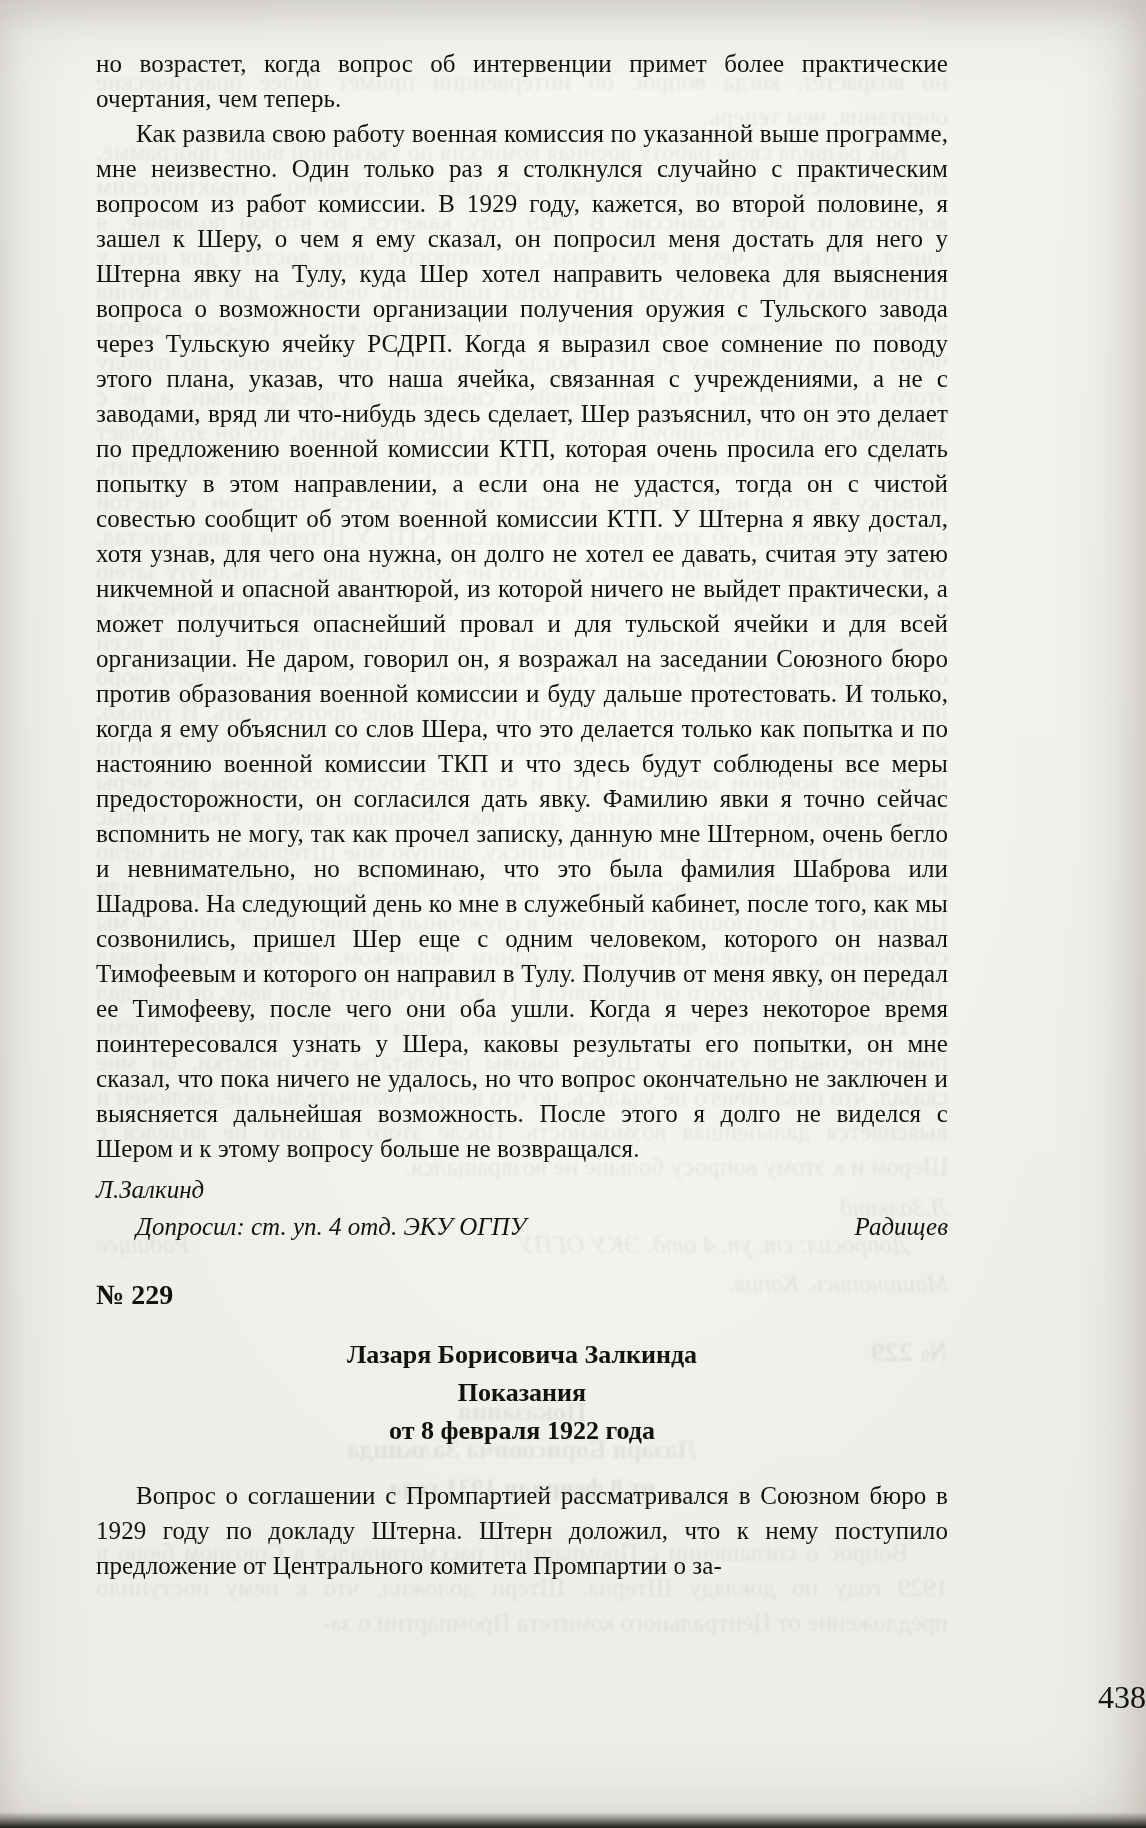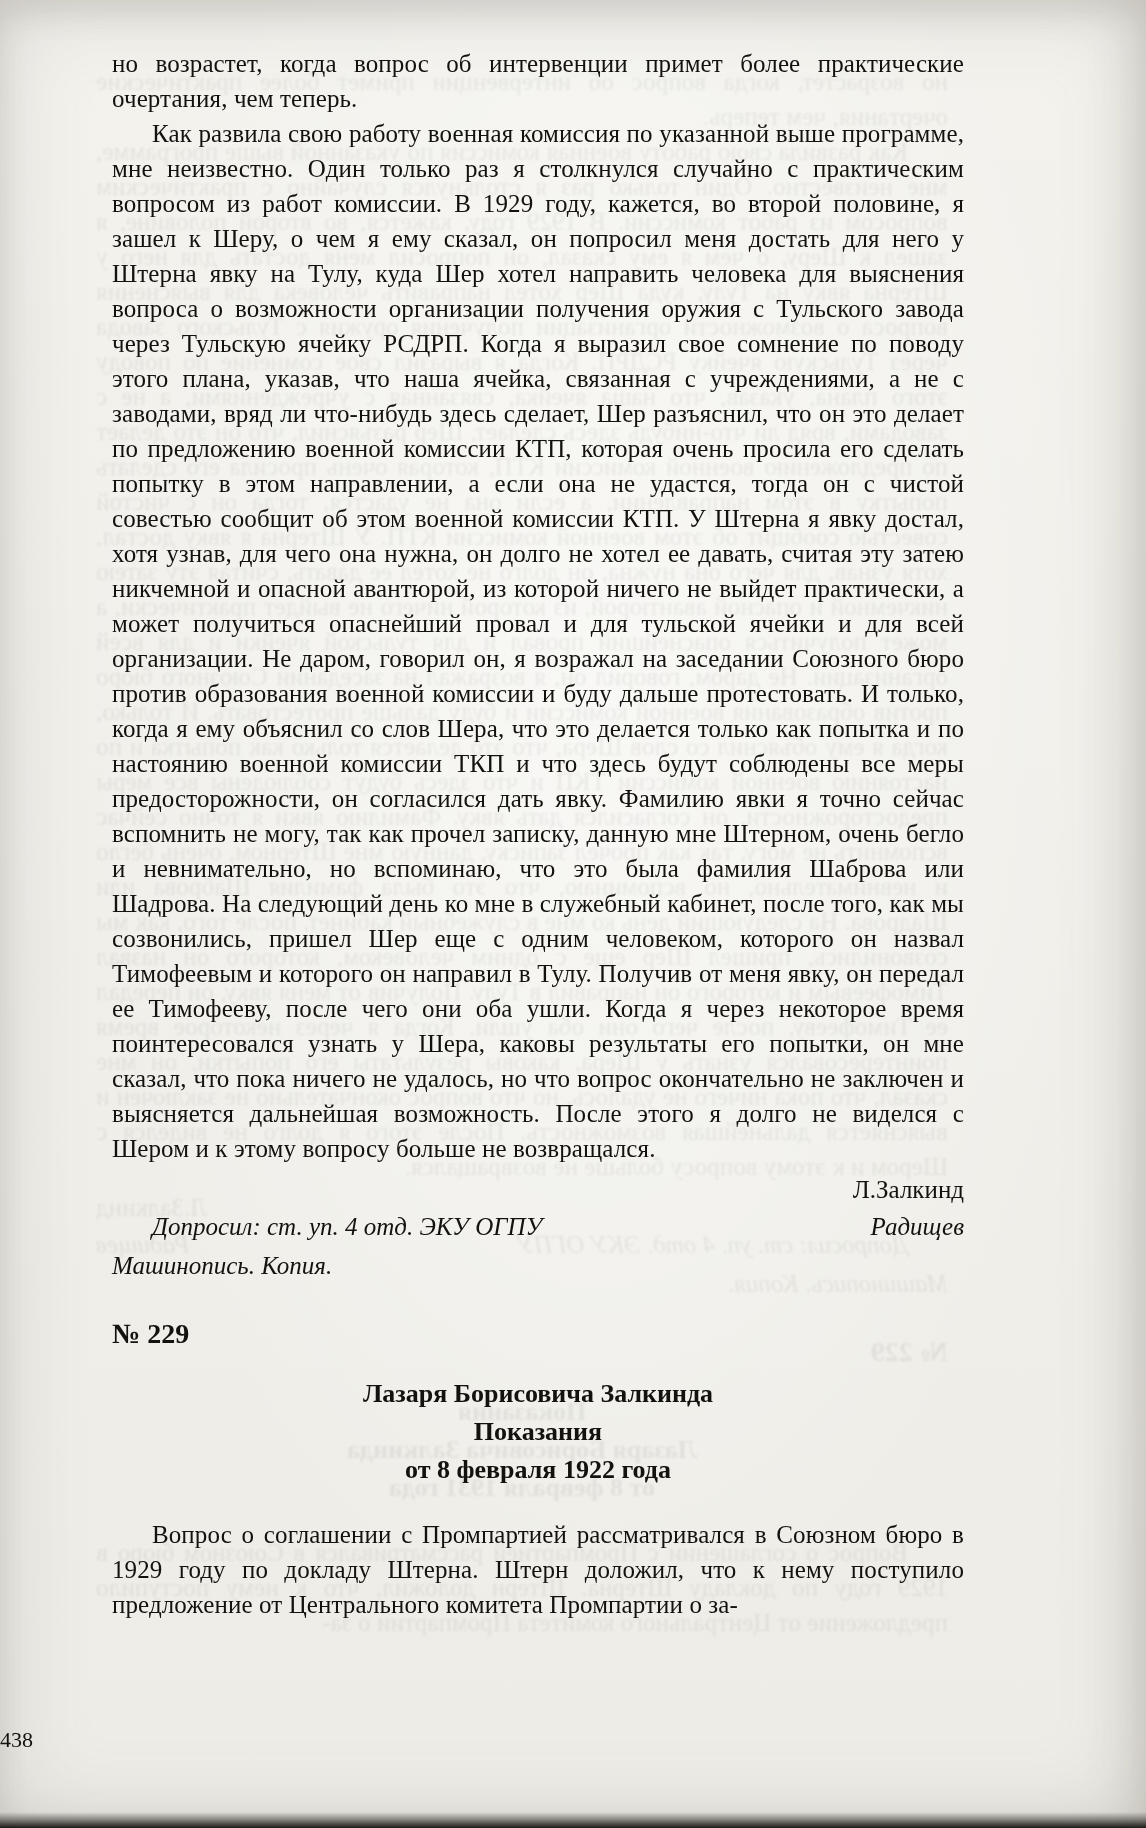--- a/index.html
+++ b/index.html
@@ -29,37 +29,37 @@
     width: 852px;
     transform: scaleX(-1) translateY(10px);
     opacity: 0.065;
     filter: blur(1px);
     pointer-events: none;
     user-select: none;
   }
   .content {
     position: absolute;
     top: 46px;
-    left: 112px;
+    left: 96px;
     width: 852px;
   }
   .para {
     margin: 0;
     font-size: 25px;
     line-height: 35px;
     text-align: justify;
     text-indent: 40px;
     letter-spacing: 0.1px;
   }
   .noindent { text-indent: 0; }
   .sig-right {
     margin: 6px 0 0 0;
     font-size: 25px;
     line-height: 35px;
-    text-align: right;
+    font-style: italic;
   }
   .sig-row {
     margin-top: 2px;
     display: flex;
     justify-content: space-between;
     align-items: flex-start;
     font-size: 25px;
     line-height: 35px;
   }
   .interrogator {
@@ -83,25 +83,25 @@
   .doc-title {
     margin-top: 22px;
     font-size: 26px;
     line-height: 38px;
     font-weight: bold;
     text-align: center;
   }
   .opening { margin-top: 28px; }
   .page-number {
     position: absolute;
-    top: 1722px;
+    top: 1680px;
     left: 0;
     width: 100%;
-    text-align: left;
-    font-size: 22px;
+    text-align: right;
+    font-size: 32px;
     line-height: 35px;
   }
   .bottom-edge {
     position: absolute;
     left: 0;
     right: 0;
     bottom: 0;
     height: 16px;
     background: linear-gradient(to bottom, rgba(45,42,38,0) 0%, rgba(45,42,38,0.45) 45%, #1d1b18 100%);
   }
@@ -144,21 +144,20 @@
 
     <p class="para">Как развила свою работу военная комиссия по указанной выше программе, мне неизвестно. Один только раз я столкнулся случайно с практическим вопросом из работ комиссии. В 1929 году, кажется, во второй половине, я зашел к Шеру, о чем я ему сказал, он попросил меня достать для него у Штерна явку на Тулу, куда Шер хотел направить человека для выяснения вопроса о возможности организации получения оружия с Тульского завода через Тульскую ячейку РСДРП. Когда я выразил свое сомнение по поводу этого плана, указав, что наша ячейка, связанная с учреждениями, а не с заводами, вряд ли что-нибудь здесь сделает, Шер разъяснил, что он это делает по предложению военной комиссии КТП, которая очень просила его сделать попытку в этом направлении, а если она не удастся, тогда он с чистой совестью сообщит об этом военной комиссии КТП. У Штерна я явку достал, хотя узнав, для чего она нужна, он долго не хотел ее давать, считая эту затею никчемной и опасной авантюрой, из которой ничего не выйдет практически, а может получиться опаснейший провал и для тульской ячейки и для всей организации. Не даром, говорил он, я возражал на заседании Союзного бюро против образования военной комиссии и буду дальше протестовать. И только, когда я ему объяснил со слов Шера, что это делается только как попытка и по настоянию военной комиссии ТКП и что здесь будут соблюдены все меры предосторожности, он согласился дать явку. Фамилию явки я точно сейчас вспомнить не могу, так как прочел записку, данную мне Штерном, очень бегло и невнимательно, но вспоминаю, что это была фамилия Шаброва или Шадрова. На следующий день ко мне в служебный кабинет, после того, как мы созвонились, пришел Шер еще с одним человеком, которого он назвал Тимофеевым и которого он направил в Тулу. Получив от меня явку, он передал ее Тимофееву, после чего они оба ушли. Когда я через некоторое время поинтересовался узнать у Шера, каковы результаты его попытки, он мне сказал, что пока ничего не удалось, но что вопрос окончательно не заключен и выясняется дальнейшая возможность. После этого я долго не виделся с Шером и к этому вопросу больше не возвращался.</p>
 
     <p class="sig-right">Л.Залкинд</p>
 
     <div class="sig-row">
       <span class="interrogator">Допросил: ст. уп. 4 отд. ЭКУ ОГПУ</span>
       <span class="sig-name">Радищев</span>
     </div>
 
-    <p class="typescript">Машинопись. Копия.</p>
 
     <h2 class="doc-number">№ 229</h2>
 
     <div class="doc-title">
       <div>Лазаря Борисовича Залкинда</div>
       <div>Показания</div>
       <div>от 8 февраля 1922 года</div>
     </div>
 
     <p class="para opening">Вопрос о соглашении с Промпартией рассматривался в Союзном бюро в 1929 году по докладу Штерна. Штерн доложил, что к нему поступило предложение от Центрального комитета Промпартии о за-</p>

